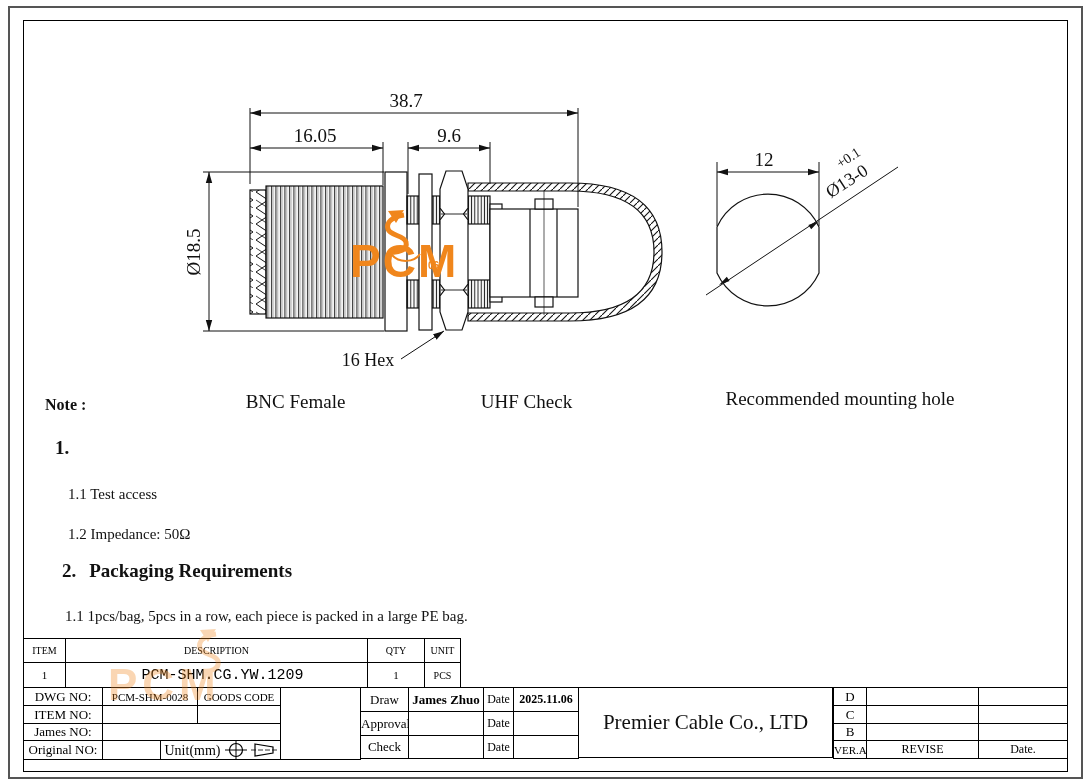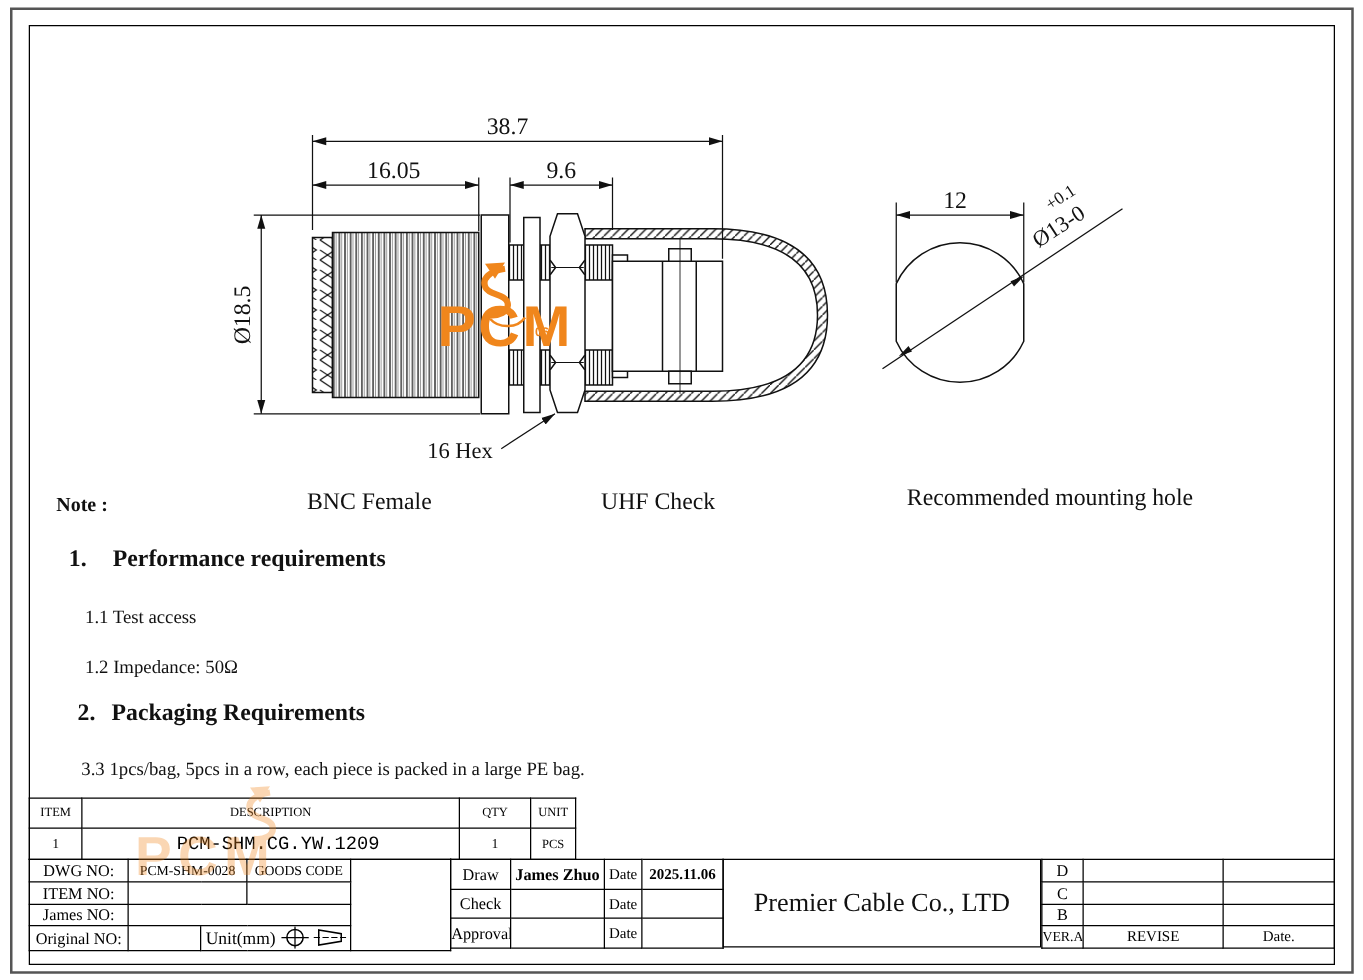--- a/index.html
+++ b/index.html
@@ -37,30 +37,29 @@
   <div class="abs" id="inner-border"></div>
 
   <div class="abs dwg-label" style="left:243px;top:391px;width:105px;">BNC Female</div>
   <div class="abs dwg-label" style="left:474px;top:391px;width:105px;">UHF Check</div>
   <div class="abs dwg-label" style="left:672px;top:388px;width:240px;margin-left:48px;">Recommended mounting hole</div>
 
   <div class="abs note-head" style="left:45px;top:396px;">Note :</div>
 
   <div class="abs sec-head" style="left:55px;top:437px;">
     <span>1.</span>
-    <span style="margin-left:21px;">Performance requirements</span>
   </div>
   <div class="abs sec-item" style="left:68px;top:486px;text-align:right;">1.1 Test access</div>
   <div class="abs sec-item" style="left:68px;top:526px;">1.2 Impedance: 50Ω</div>
 
   <div class="abs sec-head" style="left:62px;top:560px;">
     <span>2.</span>
     <span style="margin-left:13px;">Packaging Requirements</span>
   </div>
-  <div class="abs sec-item" style="left:65px;top:608px;">3.3 1pcs/bag, 5pcs in a row, each piece is packed in a large PE bag.</div>
+  <div class="abs sec-item" style="left:65px;top:608px;">1.1 1pcs/bag, 5pcs in a row, each piece is packed in a large PE bag.</div>
 
   <table class="tbl" style="left:23px;top:638px;width:437px;">
     <colgroup>
         <col style="width:42px">
         <col style="width:302px">
         <col style="width:57px">
         <col style="width:36px">
       </colgroup>
     <tbody>
         <tr style="height:24px">
@@ -126,28 +125,28 @@
         <col style="width:30px">
         <col style="width:65px">
       </colgroup>
     <tbody>
         <tr style="height:24px">
       <td class="f13">Draw</td>
       <td class="f13 b">James Zhuo</td>
       <td class="f12">Date</td>
       <td class="f12 b">2025.11.06</td>
     </tr>
+    <tr style="height:24px">
+      <td class="f13">Approval</td>
+      <td></td>
+      <td class="f12">Date</td>
+      <td></td>
+    </tr>
     <tr style="height:23px">
       <td class="f13">Check</td>
-      <td></td>
-      <td class="f12">Date</td>
-      <td></td>
-    </tr>
-    <tr style="height:24px">
-      <td class="f13">Approval</td>
       <td></td>
       <td class="f12">Date</td>
       <td></td>
     </tr>
   </tbody>
     </table>
 
   <div class="abs" id="company-cell">Premier Cable Co., LTD</div>
 
   <table class="tbl" style="left:833px;top:687px;width:234px;">

